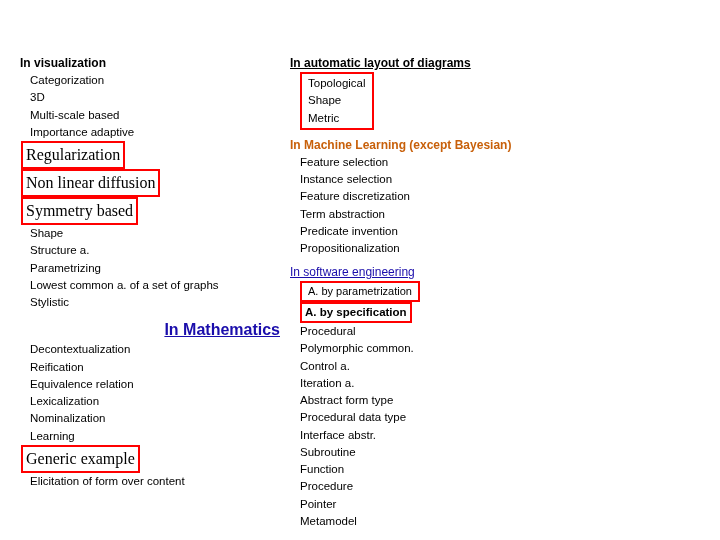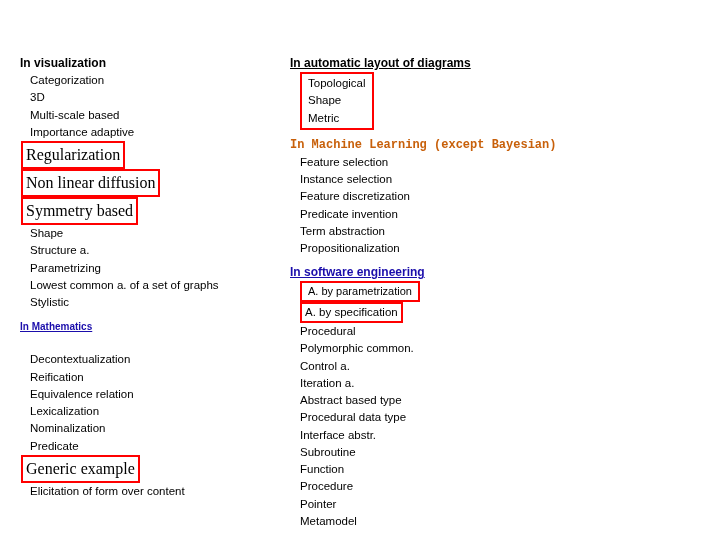--- a/index.html
+++ b/index.html
@@ -73,51 +73,51 @@
           <div><span class="box-item">Regularization</span></div>
           <div><span class="box-item">Non linear diffusion</span></div>
           <div><span class="box-item">Symmetry based</span></div>
           <div class="plain-item">Shape</div>
           <div class="plain-item">Structure a.</div>
           <div class="plain-item">Parametrizing</div>
           <div class="plain-item">Lowest common a. of a set of graphs</div>
           <div class="plain-item">Stylistic</div>
         </div>
         <div class="section-block">
-          <div style="color: rgb(26, 13, 171); text-decoration: underline; font-weight: bold; font-size: 10px; margin-top: 10px; margin-bottom: 19px;">In Mathematics</div>
+          <div style="color: rgb(26, 13, 171); text-decoration: underline; font-weight: bold; font-size: 16px; margin-top: 10px; margin-bottom: 2px; text-align: right;">In Mathematics</div>
           <div class="plain-item">Decontextualization</div>
           <div class="plain-item">Reification</div>
           <div class="plain-item">Equivalence relation</div>
           <div class="plain-item">Lexicalization</div>
           <div class="plain-item">Nominalization</div>
-          <div class="plain-item">Predicate</div>
+          <div class="plain-item">Learning</div>
           <div><span class="box-item">Generic example</span></div>
           <div class="plain-item">Elicitation of form over content</div>
         </div>
       </div>
     <div class="col-right" id="right-col">
         <div class="section-block"><div style="font-weight: bold; font-size: 12px; margin-bottom: 2px; text-decoration: underline; margin-top: 0px;">In automatic layout of diagrams</div><div style="border: 2px solid red; display: inline-block; padding: 1px 6px; margin-left: 10px;"><div style="font-size: 11.5px; line-height: 1.5;">Topological</div><div style="font-size: 11.5px; line-height: 1.5;">Shape</div><div style="font-size: 11.5px; line-height: 1.5;">Metric</div></div></div>
         <div class="section-block">
-          <div style="font-weight: bold; font-size: 12px; margin-bottom: 2px; color: rgb(200, 96, 10); margin-top: 8px; font-family: Liberation Mono, monospace;">In Machine Learning (except Bayesian)</div>
+          <div style="font-weight: bold; font-size: 12px; margin-bottom: 2px; color: rgb(200, 96, 10); margin-top: 8px;">In Machine Learning (except Bayesian)</div>
           <div class="plain-item">Feature selection</div>
           <div class="plain-item">Instance selection</div>
           <div class="plain-item">Feature discretization</div>
+          <div class="plain-item">Term abstraction</div>
           <div class="plain-item">Predicate invention</div>
-          <div class="plain-item">Term abstraction</div>
           <div class="plain-item">Propositionalization</div>
         </div>
         <div class="section-block">
-          <div style="font-weight: bold; font-size: 12px; margin-bottom: 2px; color: rgb(26, 13, 171); text-decoration: underline; margin-top: 8px;">In software engineering</div>
+          <div style="font-weight: normal; font-size: 12px; margin-bottom: 2px; color: rgb(26, 13, 171); text-decoration: underline; margin-top: 8px;">In software engineering</div>
           <div><span style="border: 2px solid red; display: inline-block; padding: 0px 6px; margin-left: 10px; font-size: 11px; line-height: 1.5;">A. by parametrization</span></div>
-          <div><span style="border: 2px solid red; display: inline-block; padding: 0px 3px; margin-left: 10px; font-size: 11.5px; line-height: 1.5;">A. by specification</span></div>
+          <div><span style="border: 2px solid red; display: inline-block; padding: 0px 3px; margin-left: 10px; font-size: 11.5px; line-height: 1.5; font-weight: bold;">A. by specification</span></div>
           <div class="plain-item">Procedural</div>
           <div class="plain-item">Polymorphic common.</div>
           <div class="plain-item">Control a.</div>
           <div class="plain-item">Iteration a.</div>
-          <div class="plain-item">Abstract based type</div>
+          <div class="plain-item">Abstract form type</div>
           <div class="plain-item">Procedural data type</div>
           <div class="plain-item">Interface abstr.</div>
           <div class="plain-item">Subroutine</div>
           <div class="plain-item">Function</div>
           <div class="plain-item">Procedure</div>
           <div class="plain-item">Pointer</div>
           <div class="plain-item">Metamodel</div>
         </div>
       </div>
   </div>

